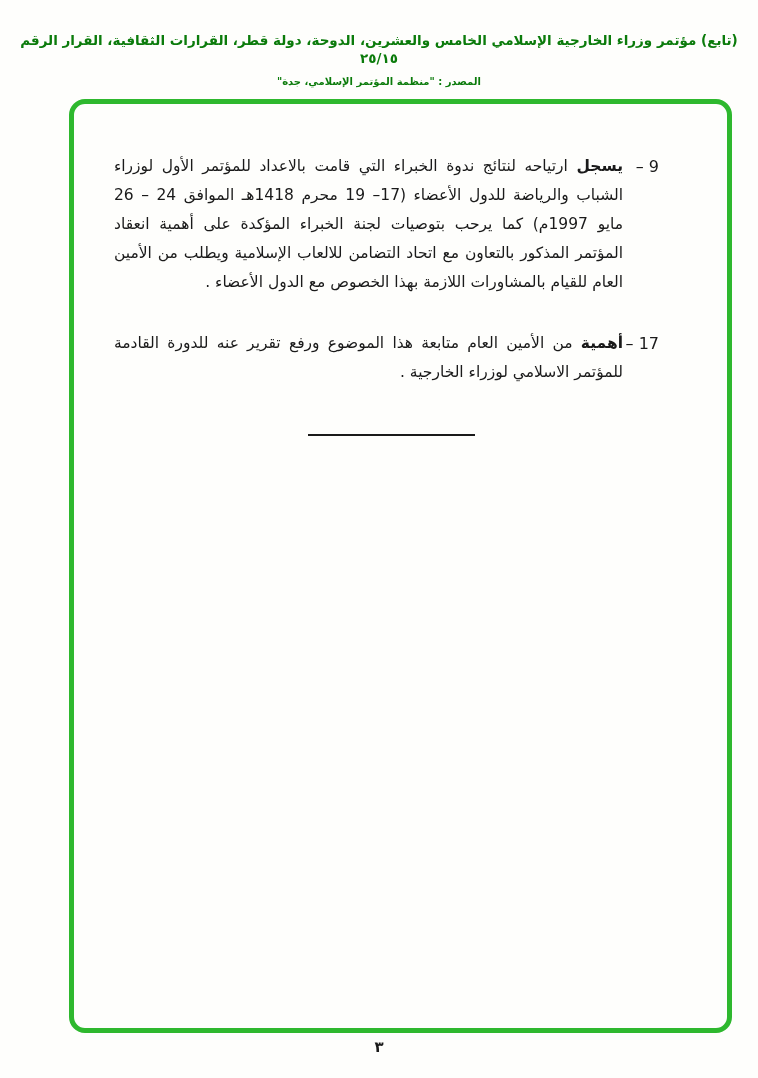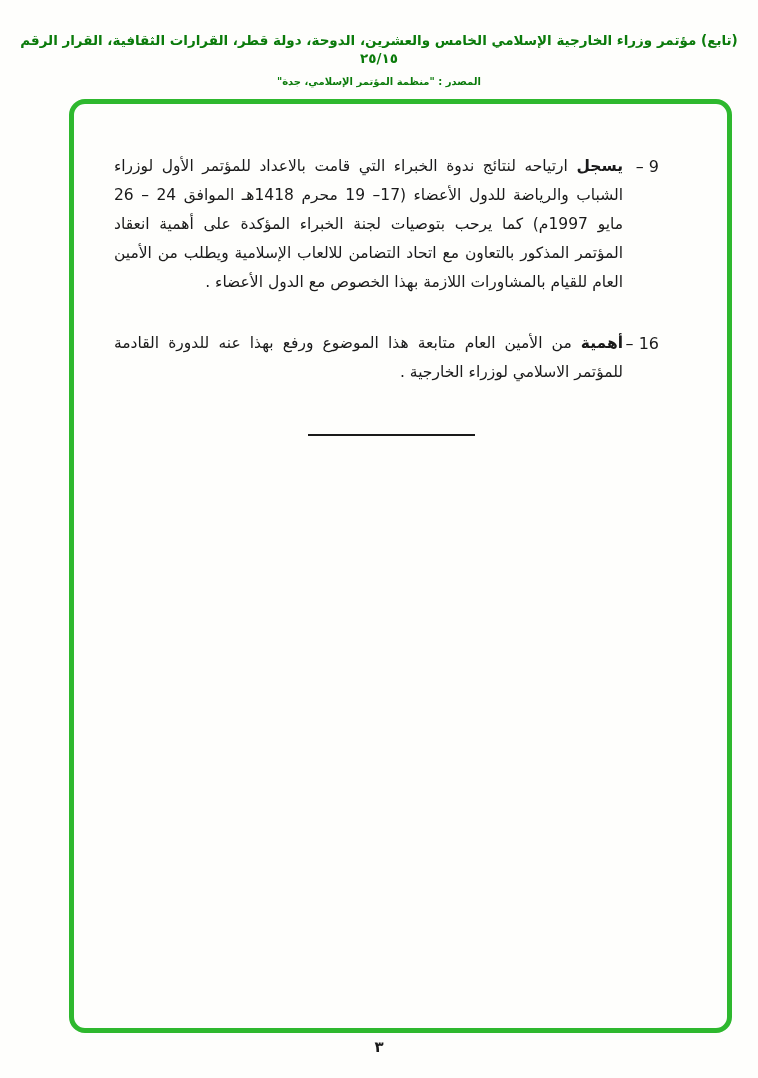--- a/index.html
+++ b/index.html
@@ -86,22 +86,22 @@
 
   <div class="content-box">
     <div class="doc-body">
 
       <div class="item">
         <span class="item-marker">9 –</span>
         <p class="item-text"><b class="lead">يسجل</b> <span>ارتياحه لنتائج ندوة الخبراء التي قامت بالاعداد للمؤتمر الأول لوزراء الشباب والرياضة للدول الأعضاء (17– 19 محرم 1418هـ الموافق 24 – 26 مايو 1997م) كما يرحب بتوصيات لجنة الخبراء المؤكدة على أهمية انعقاد المؤتمر المذكور بالتعاون مع اتحاد التضامن للالعاب الإسلامية ويطلب من الأمين العام للقيام بالمشاورات اللازمة بهذا الخصوص مع الدول الأعضاء .</span></p>
       </div>
 
       <div class="item">
-        <span class="item-marker">16 –</span>
-        <p class="item-text"><b class="lead">أهمية</b> <span>من الأمين العام متابعة هذا الموضوع ورفع بهذا عنه للدورة القادمة للمؤتمر الاسلامي لوزراء الخارجية .</span></p>
+        <span class="item-marker">17 –</span>
+        <p class="item-text"><b class="lead">أهمية</b> <span>من الأمين العام متابعة هذا الموضوع ورفع تقرير عنه للدورة القادمة للمؤتمر الاسلامي لوزراء الخارجية .</span></p>
       </div>
 
     </div>
 
     <div class="divider"></div>
   </div>
 
   <div class="page-number">٣</div>
 
 </div>

